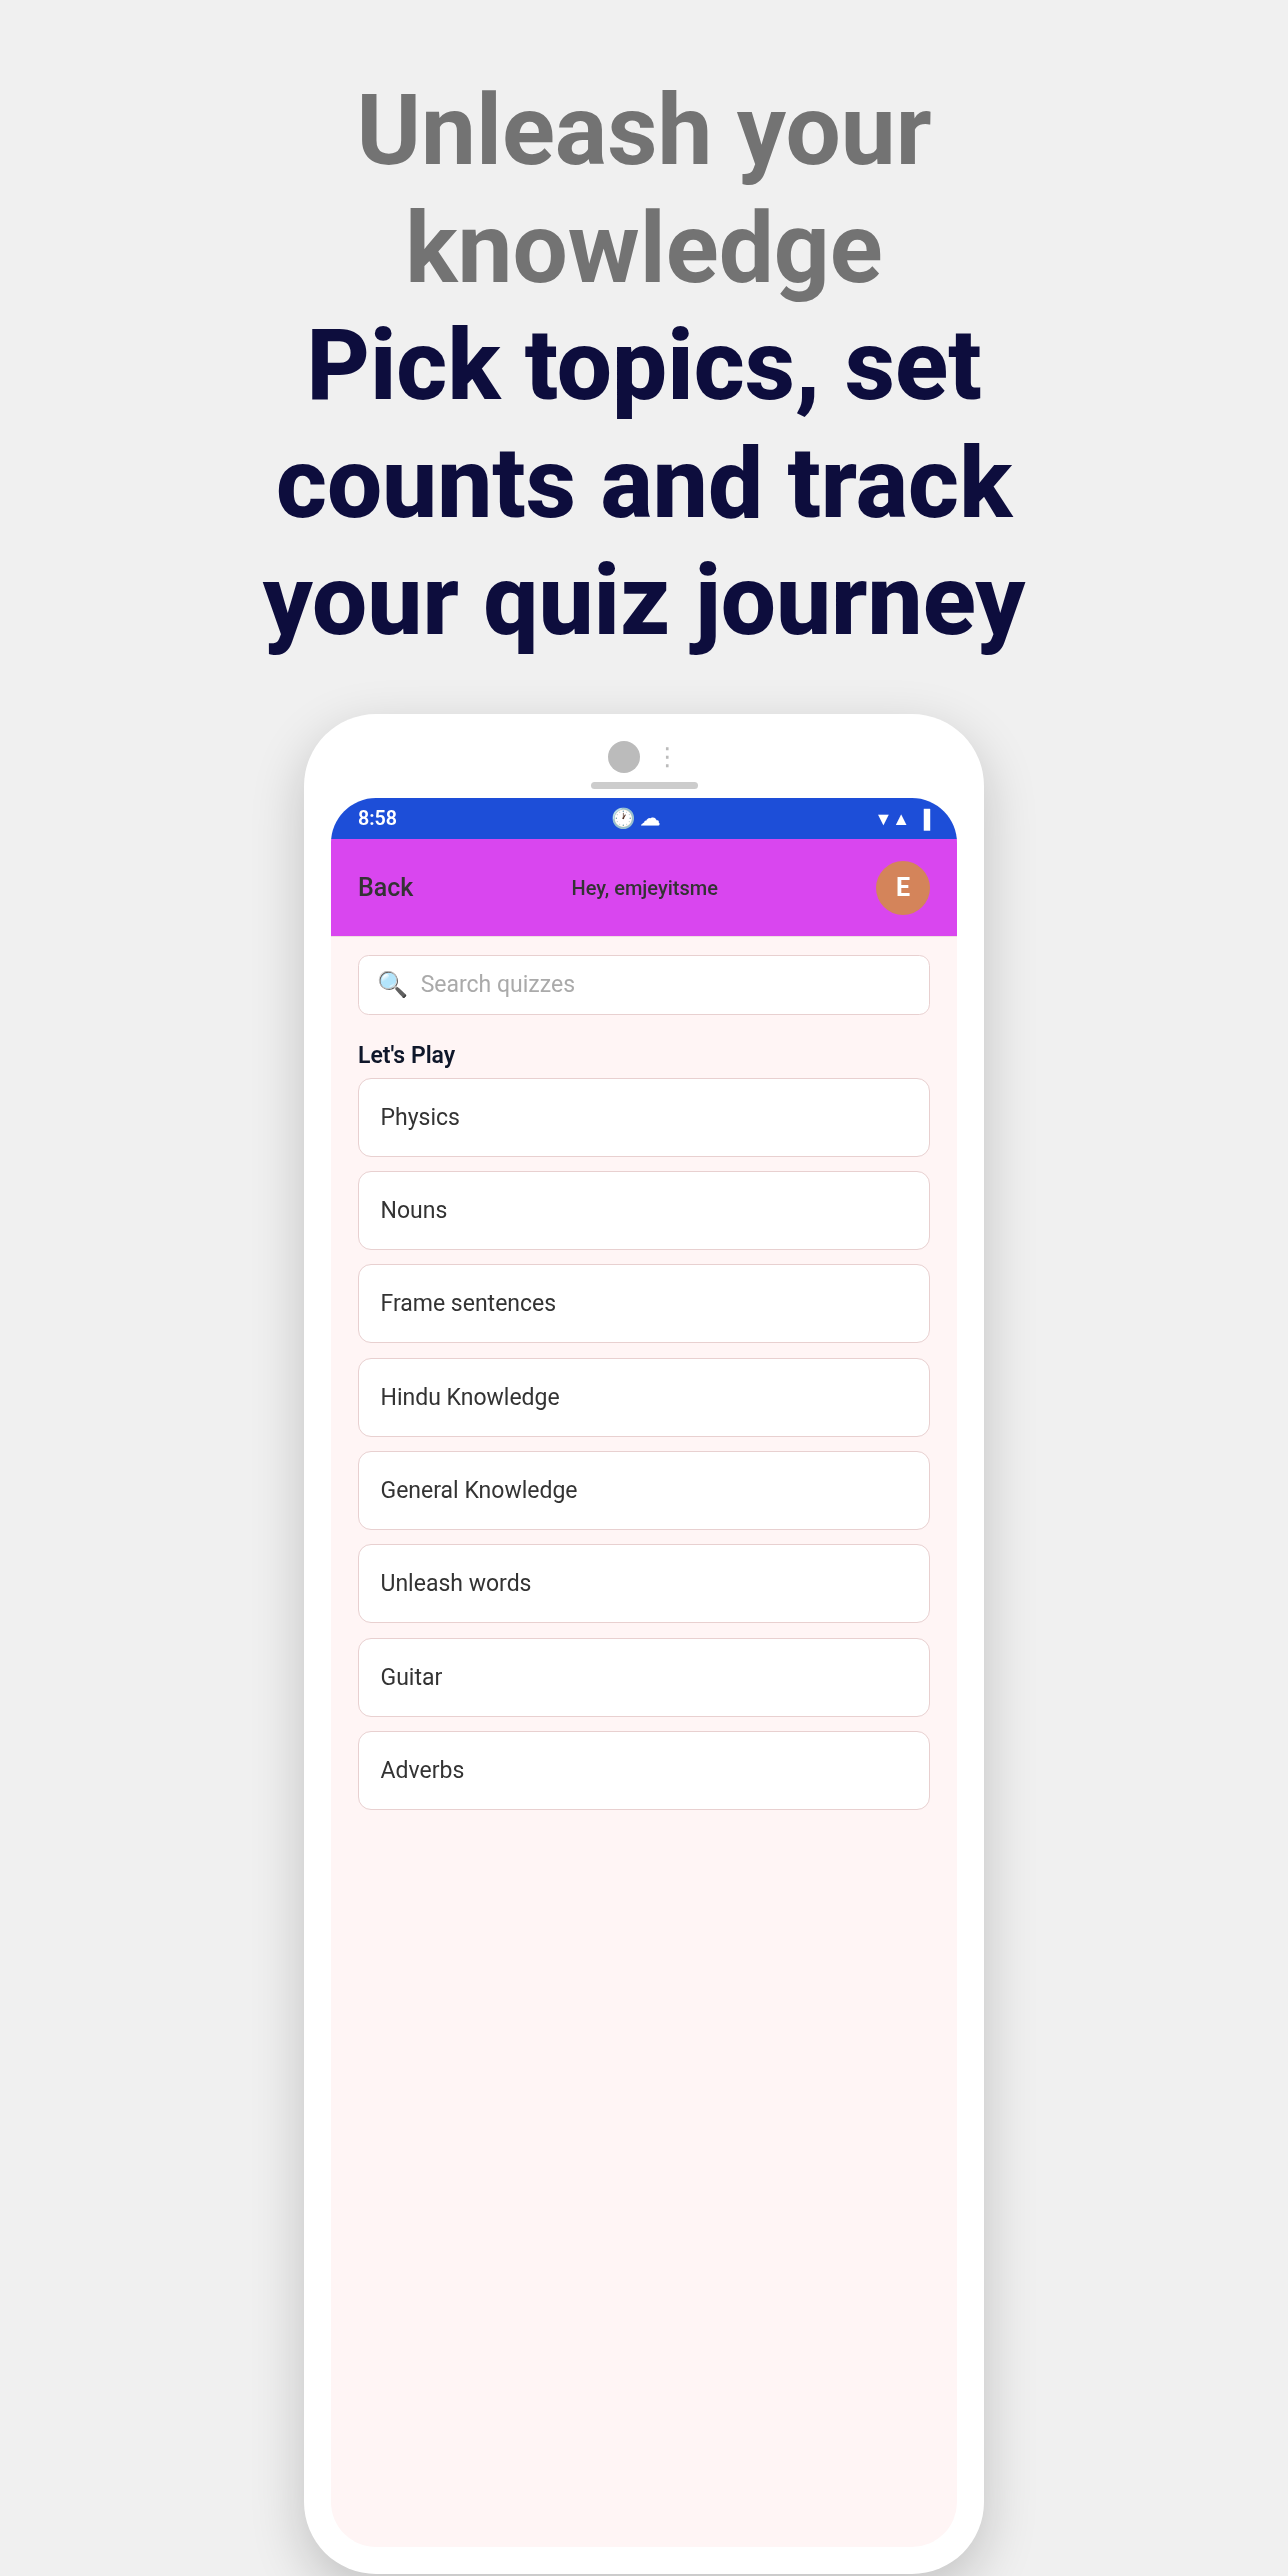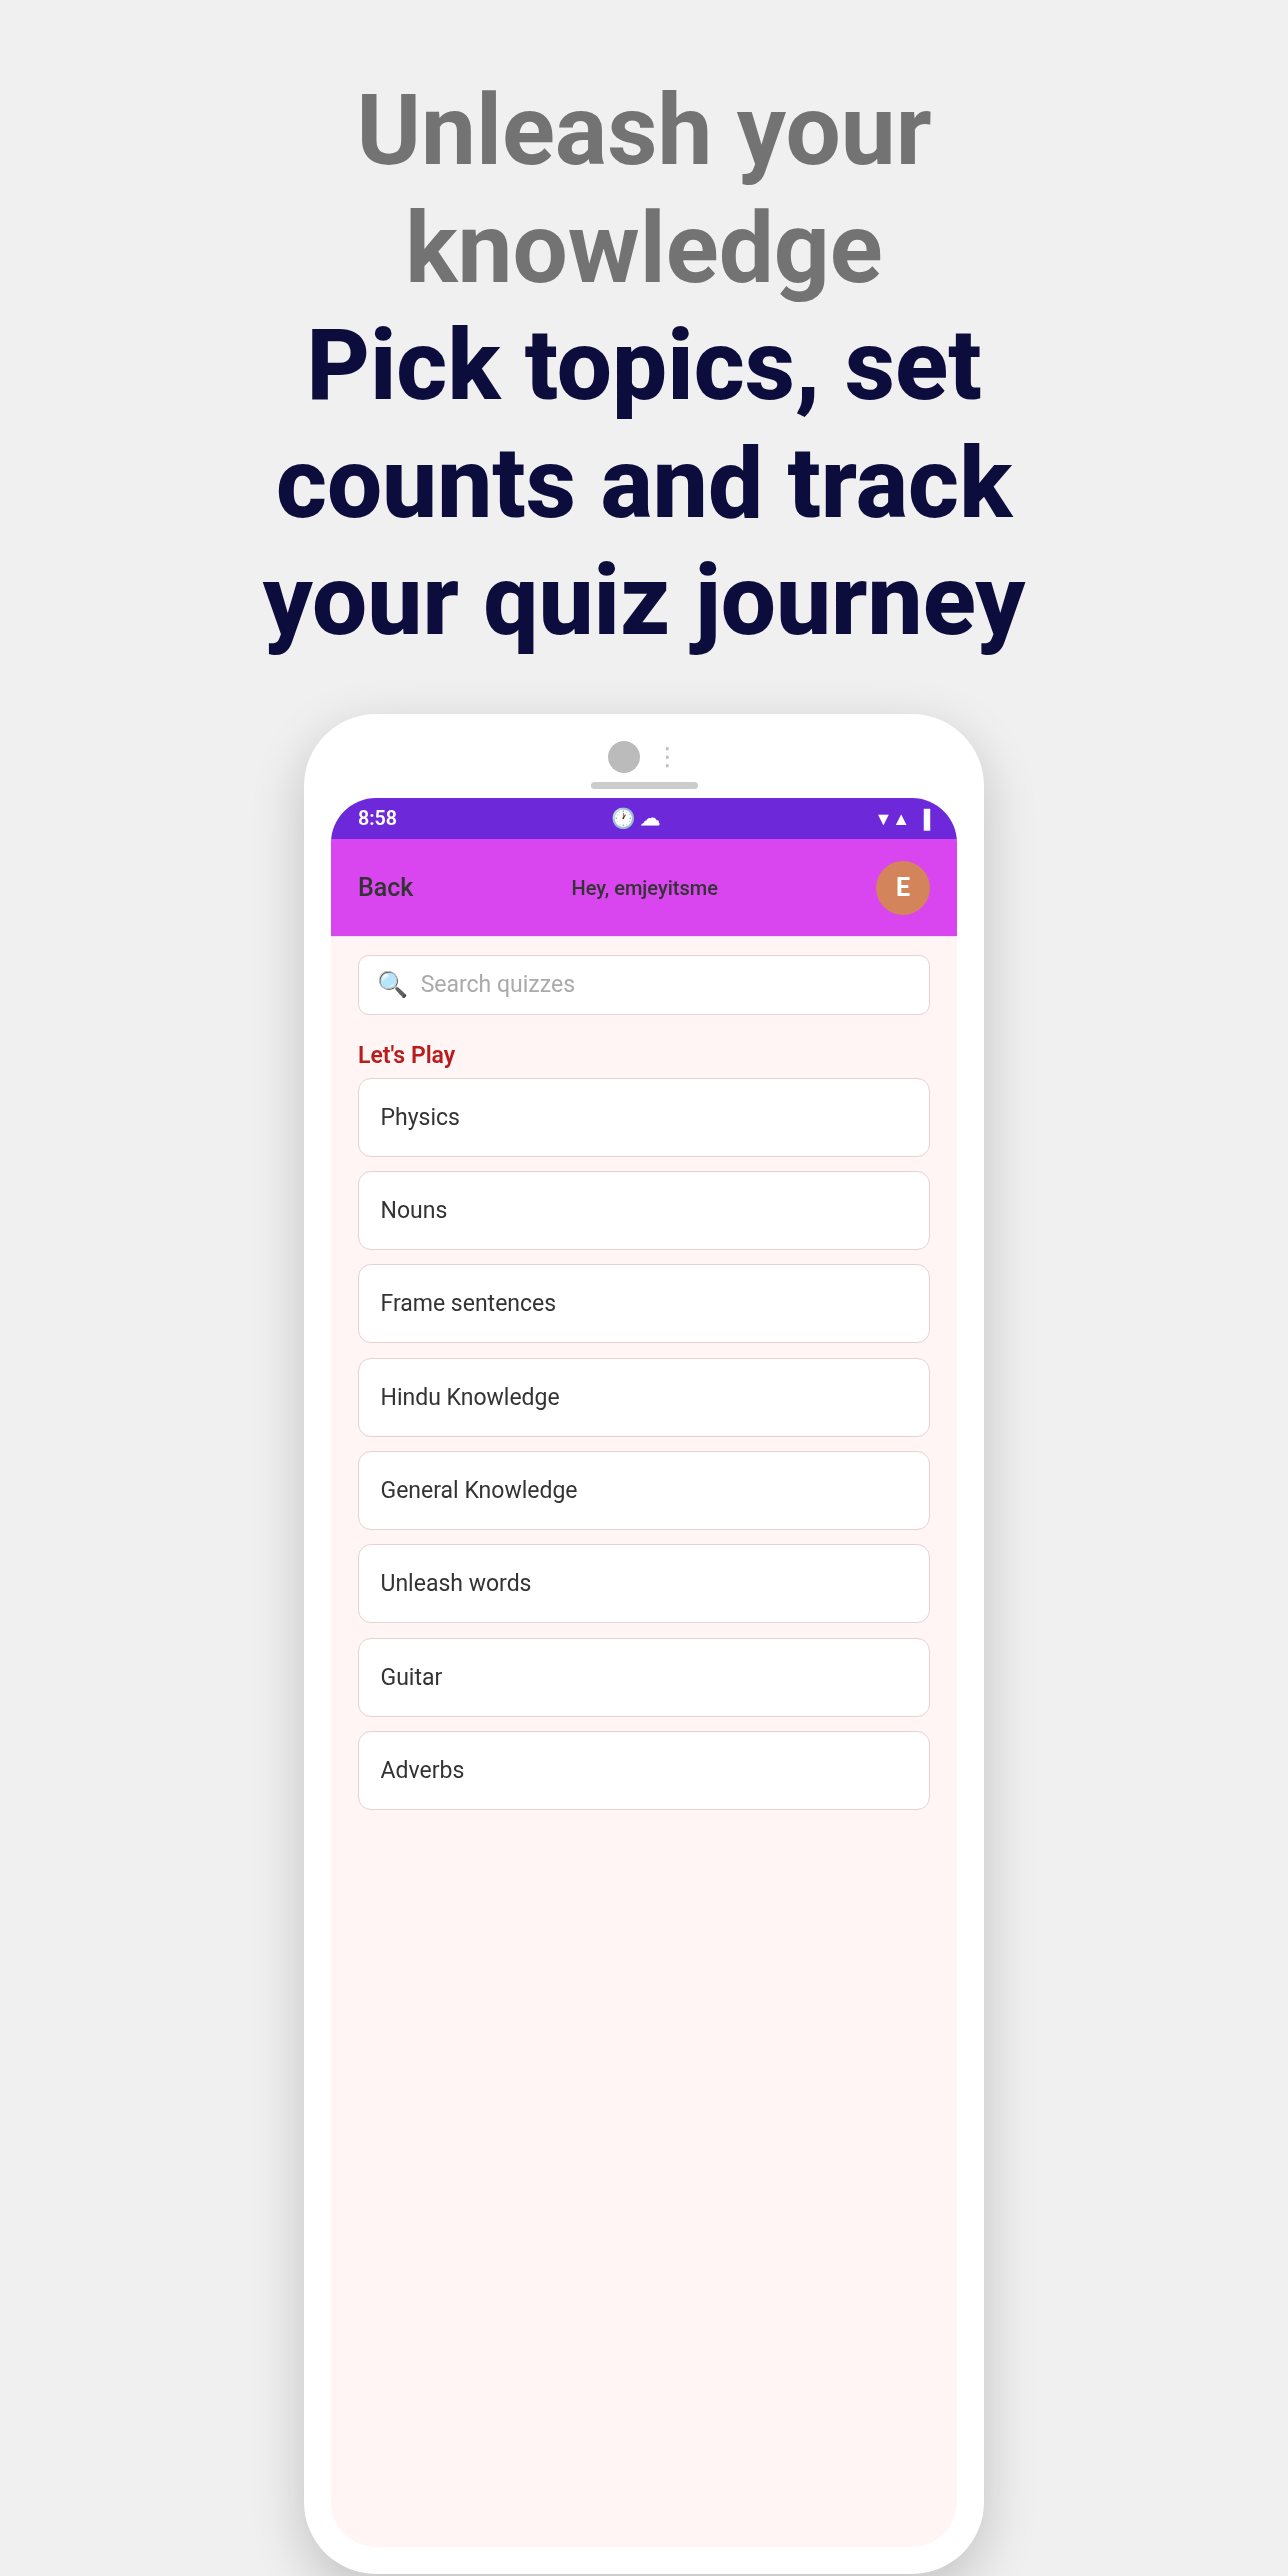--- a/index.html
+++ b/index.html
@@ -77,21 +77,21 @@
       margin: 0 auto 9px auto;
     }
 
     .phone-screen {
       background: #fff;
       border-radius: 45px;
       overflow: hidden;
     }
 
     .status-bar {
-      background: #6d28d9;
+      background: #1d4ed8;
       color: white;
       display: flex;
       justify-content: space-between;
       align-items: center;
       padding: 9px 27px;
       font-size: 19.7px;
     }
 
     .status-left {
       font-weight: 600;
@@ -167,21 +167,21 @@
     }
 
     .search-input-text {
       font-size: 23px;
       color: #aaa;
     }
 
     .section-label {
       font-size: 23px;
       font-weight: 600;
-      color: #b91c1c;
+      color: #0f172a;
       padding: 9px 27px 9px 27px;
     }
 
     .quiz-list {
       padding: 0 27px;
       display: flex;
       flex-direction: column;
       gap: 14.3px;
     }
 

